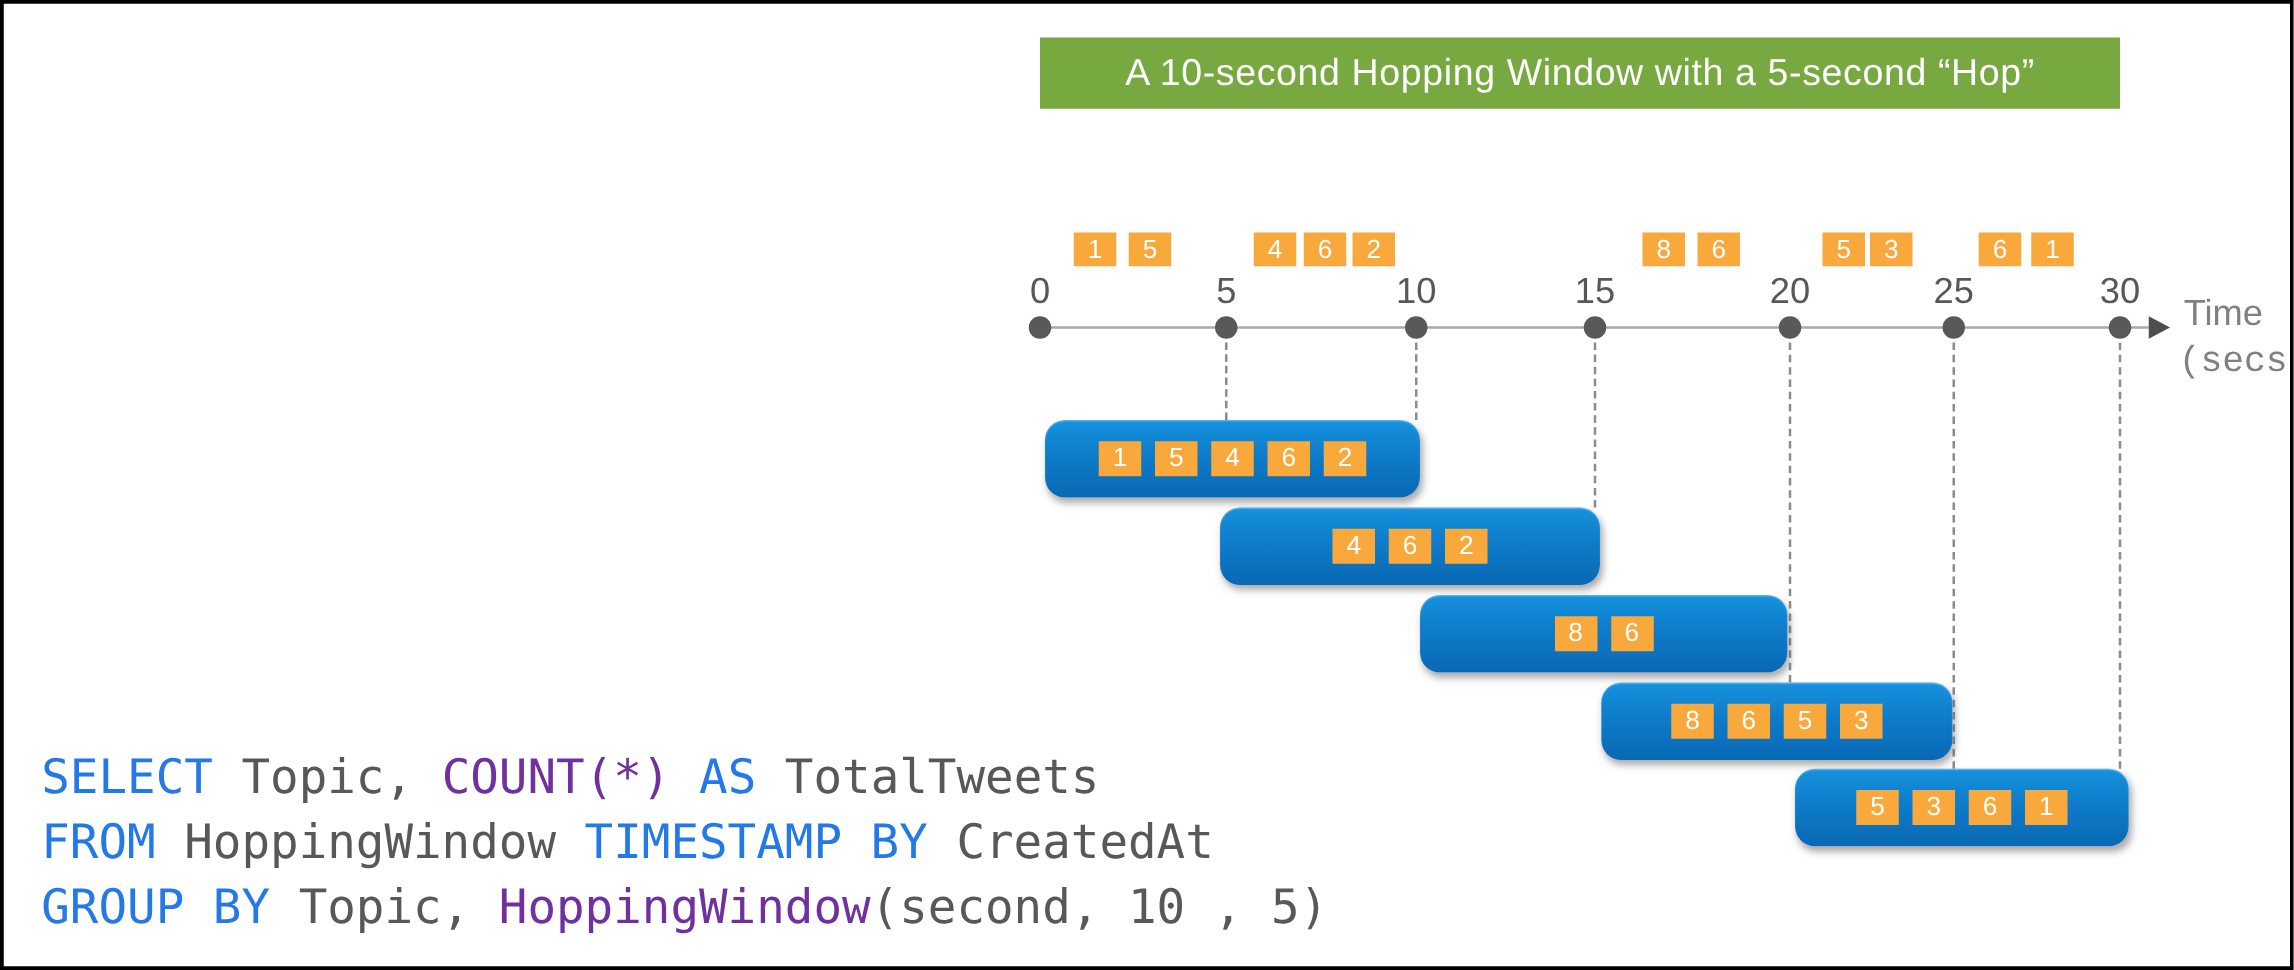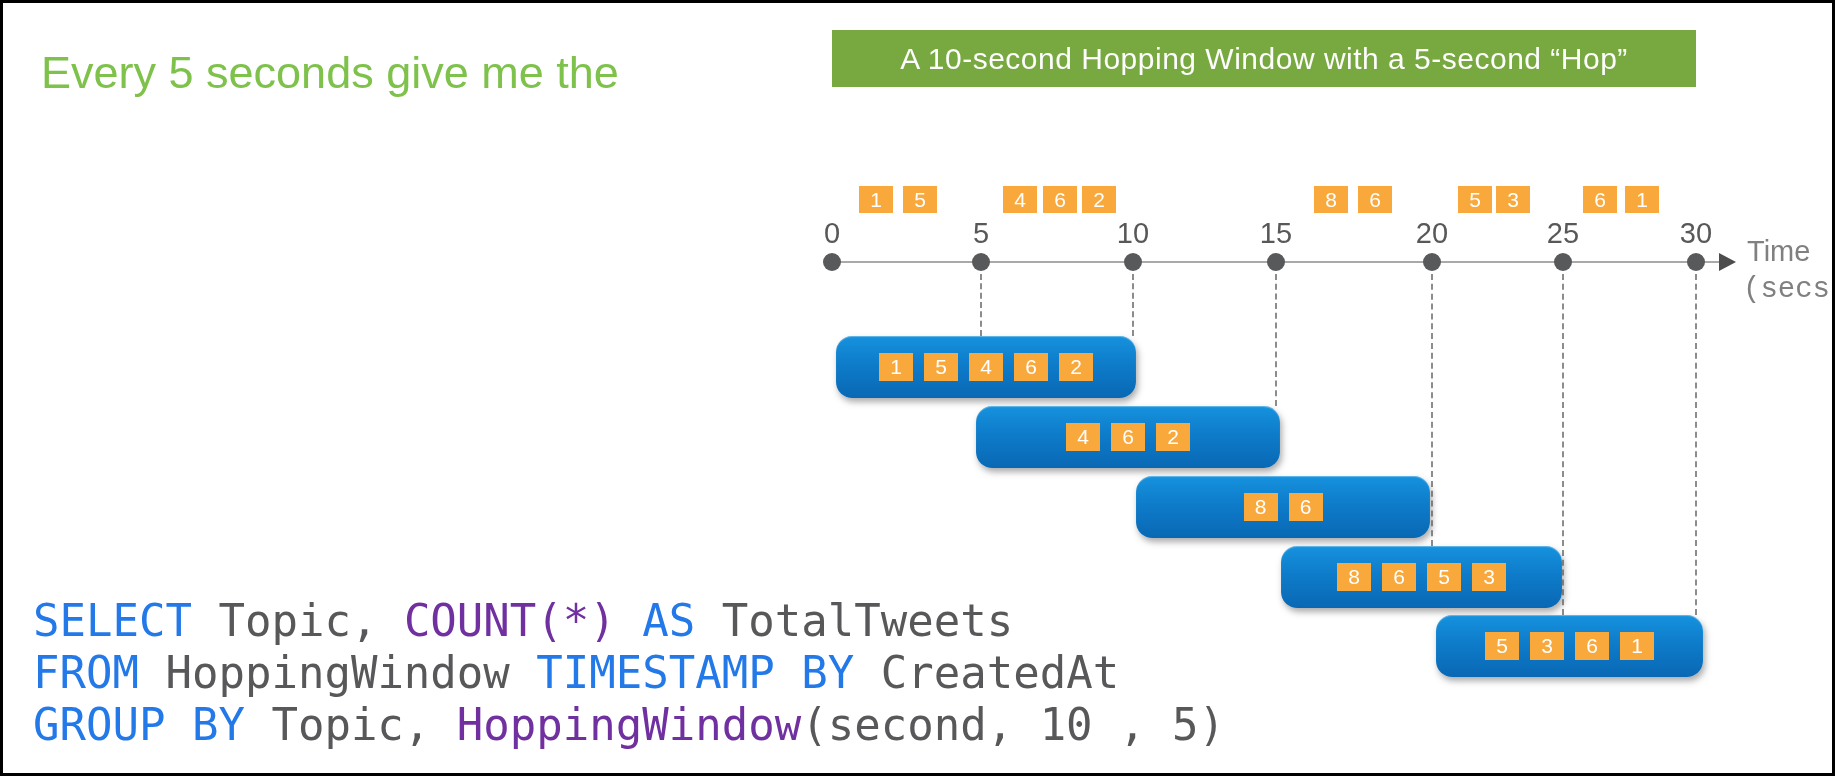--- a/index.html
+++ b/index.html
@@ -37,33 +37,32 @@
     font-size:21px;display:flex;align-items:center;justify-content:center;flex:0 0 auto;
   }
   
   .hop-window{
     position:absolute;height:62px;border-radius:16px;
     background:linear-gradient(180deg,#1692DE 0%,#0E7CCA 45%,#0968B4 100%);
     box-shadow:2px 4px 6px rgba(90,90,90,.5), inset 0 1px 1px rgba(255,255,255,.35);
     display:flex;align-items:center;justify-content:center;gap:11px;
   }
   
-  .code{position:absolute;left:30px;top:592px;font-family:"DejaVu Sans Mono", monospace;font-size:44px;line-height:52px;}
+  .code{position:absolute;left:30px;top:592px;font-family:"DejaVu Sans Mono", monospace;font-size:38px;line-height:52px;}
   .code-line{white-space:pre;}
   .tok-kw{color:#2479E9;}
   .tok-fn{color:#7030A0;}
   .tok-plain{color:#58585A;}
 </style>
 </head>
 <body>
 
 <div class="slide">
 
   <div class="headline">
-    <div>Every 5 seconds give me the</div>
   </div>
 
   <div class="banner">A 10-second Hopping Window with a 5-second “Hop”</div>
 
   <div class="time-label" style="left:1744px;top:232px;">Time</div>
   <div class="time-label" style="left:1740px;top:270px;font-family:Liberation Mono, monospace;">(secs)</div>
 
   <div id="diagram"></div>
 
   <div class="code">

